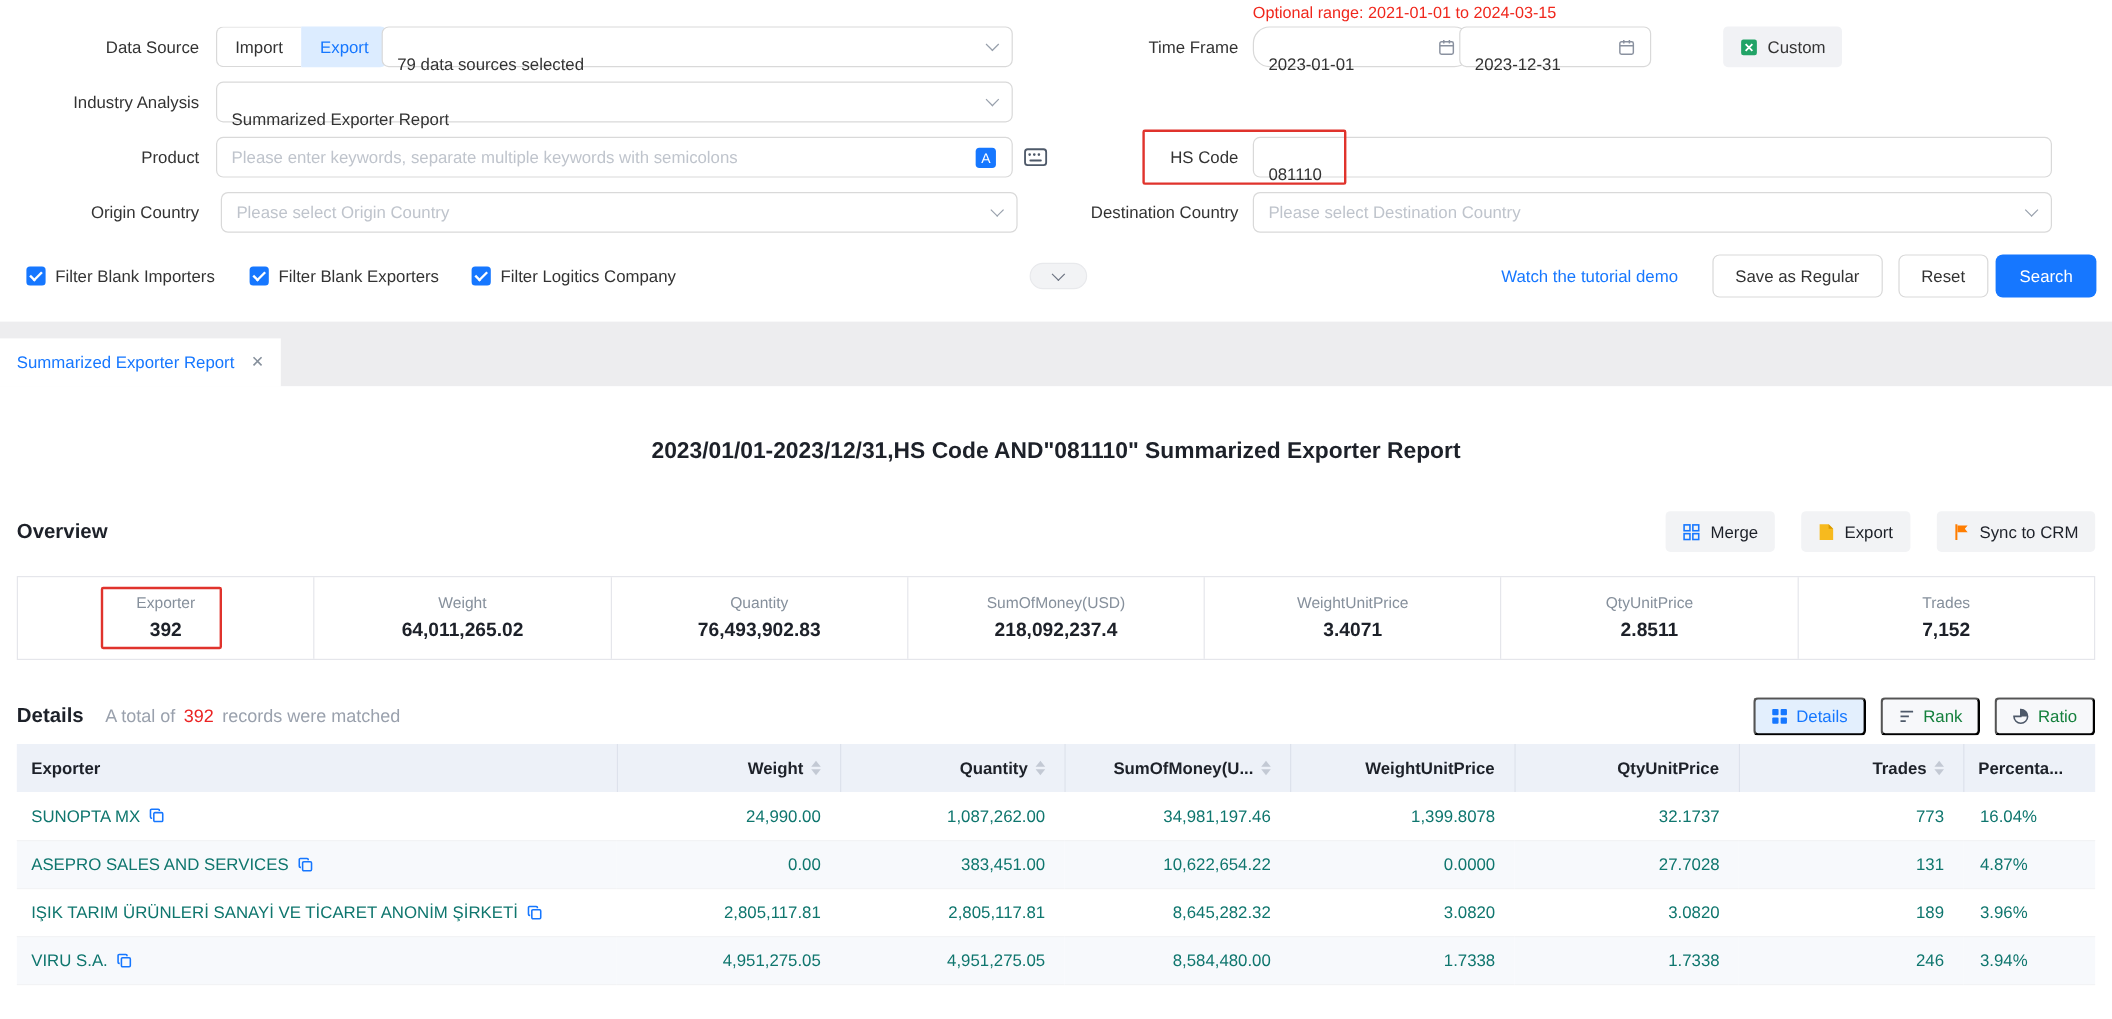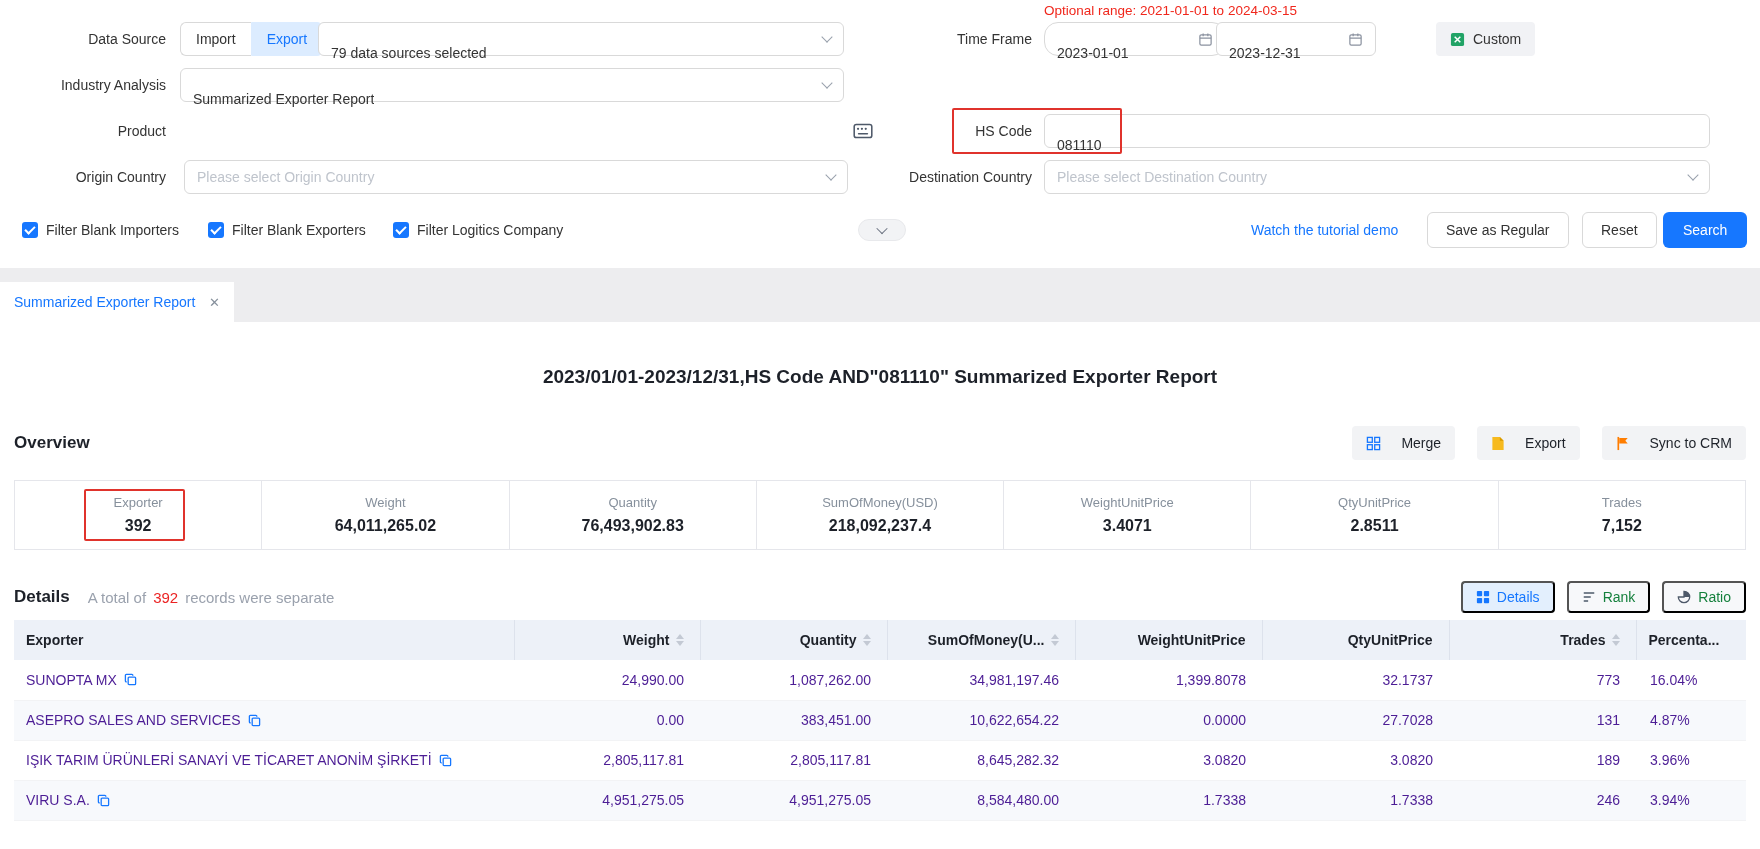--- a/index.html
+++ b/index.html
@@ -41,39 +41,39 @@
   .red-box { position:absolute; border:2px solid #e0332c; pointer-events:none; z-index:5; border-radius:2px; }
 
   
   .tabstrip { background:#ededef; }
   .tab { position:absolute; left:0; bottom:0; width:234px; height:40px; background:#fff; display:flex; align-items:center; padding:0 14px; color:#1677ff; font-size:14px; cursor:pointer; }
   .tab .x { color:#86909c; font-size:13px; margin-left:auto; cursor:pointer; }
 
   
   .report-title { width:100%; text-align:center; font-size:19px; font-weight:600; color:#1d2129; }
   .sec-head { font-size:17px; font-weight:700; color:#1d2129; white-space:nowrap; }
-  .btn-gray { height:34px; background:#f2f3f5; border:none; border-radius:4px; display:flex; align-items:center; gap:20px; padding:0 14px; font-size:14px; color:#1d2129; cursor:pointer; white-space:nowrap; }
+  .btn-gray { height:34px; background:#f2f3f5; border:none; border-radius:4px; display:flex; align-items:center; gap:8px; padding:0 14px; font-size:14px; color:#1d2129; cursor:pointer; white-space:nowrap; }
 
   .stats { display:flex; border:1px solid #e5e6eb; background:#fff; }
   .stat { flex:1; display:flex; flex-direction:column; align-items:center; justify-content:center; gap:7px; }
   .stat + .stat { border-left:1px solid #e5e6eb; }
   .s-lbl { font-size:13px; color:#86909c; }
   .s-val { font-size:16px; font-weight:700; color:#1d2129; }
 
   .total-line { font-size:15px; color:#9aa1ad; display:flex; gap:7px; align-items:center; margin-left:18px; }
   .total-line .cnt { color:#eb2323; }
 
   .views { margin-left:auto; display:flex; gap:12px; }
   .view-btn { height:32px; display:flex; align-items:center; gap:7px; padding:0 13px; border-radius:4px; background:#f7f8fa; color:#15803d; font-size:14px; cursor:pointer; }
   .view-btn.active { background:#e3effd; color:#1677ff; }
 
   table.data-table { border-collapse:collapse; table-layout:fixed; width:1732px; background:#fff; }
   .data-table th { background:#edf1f8; height:40px; font-size:14px; font-weight:700; color:#1d2129; border-right:1px solid #dde2ec; }
   .data-table th:last-child { border-right:none; }
-  .data-table td { height:40px; font-size:14px; color:#4c1d95; }
+  .data-table td { height:40px; font-size:14px; color:#0f766e; }
   .data-table tbody tr { border-bottom:1px solid #f2f3f5; }
   .data-table tbody tr:nth-child(even) { background:#f7f9fc; }
   .thx { display:flex; align-items:center; }
   .thx.r { justify-content:flex-end; padding:0 16px; }
   .thx.l { justify-content:flex-start; padding:0 12px; }
   .sorter { display:inline-flex; flex-direction:column; gap:2px; margin-left:6px; }
   .sorter .up { width:0; height:0; border-left:4px solid transparent; border-right:4px solid transparent; border-bottom:5px solid #c3c9d4; }
   .sorter .dn { width:0; height:0; border-left:4px solid transparent; border-right:4px solid transparent; border-top:5px solid #c3c9d4; }
   .td-num { text-align:right; padding-right:16px; white-space:nowrap; }
   .td-txt { text-align:left; padding-left:14px; }
@@ -126,20 +126,29 @@
       <span>Custom</span>
     </button>
 
     <div class="abs lbl" style="left:0;top:68px;">Industry Analysis</div>
     <div class="abs field" style="left:180px;top:68px;width:664px;">
       <span class="val">Summarized Exporter Report</span>
       <span class="chev"></span>
     </div>
 
     <div class="abs lbl" style="left:0;top:114px;">Product</div>
+    <div class="abs field" style="left:180px;top:114px;width:664px;">
+      <input class="bare-input" type="text" placeholder="Please enter keywords, separate multiple keywords with semicolons" style="">
+      <span style="display:flex;flex:none;">
+        <svg width="19" height="19" viewBox="0 0 18 18">
+            <rect x="1" y="1" width="16" height="16" rx="3" fill="#1677ff"></rect>
+            <text x="9" y="13" font-size="11" fill="#fff" text-anchor="middle">A</text>
+          </svg>
+      </span>
+    </div>
     <button class="abs icon-btn" style="left:849px;top:117px;">
       <span style="display:flex;">
         <svg width="22" height="22" viewBox="0 0 20 20" fill="none" stroke="#4e5969" stroke-width="1.4">
             <rect x="2" y="4" width="16" height="12" rx="2"></rect>
             <path d="M5.5 8h.01M9 8h.01M12.5 8h.01" stroke-linecap="round" stroke-width="2"></path>
             <path d="M6 12.5h8" stroke-linecap="round"></path>
           </svg>
       </span>
     </button>
     <div class="abs lbl2" style="left:780px;top:114px;">HS Code</div>
@@ -256,21 +265,21 @@
         <span class="s-lbl">Trades</span>
         <span class="s-val">7,152</span>
       </div>
     </div>
 
     <div class="abs" style="left:14px;right:14px;top:258px;height:34px;display:flex;align-items:center;">
       <div class="sec-head">Details</div>
       <div class="total-line">
         <span>A total of</span>
         <span class="cnt">392</span>
-        <span>records were separate</span>
+        <span>records were matched</span>
       </div>
       <div class="views">
         <button class="view-btn active">
           <span style="display:flex;">
             <svg width="14" height="14" viewBox="0 0 16 16" fill="#1677ff">
                 <rect x="1" y="1" width="6" height="6" rx="1"></rect>
                 <rect x="9" y="1" width="6" height="6" rx="1"></rect>
                 <rect x="1" y="9" width="6" height="6" rx="1"></rect>
                 <rect x="9" y="9" width="6" height="6" rx="1"></rect>
               </svg>

